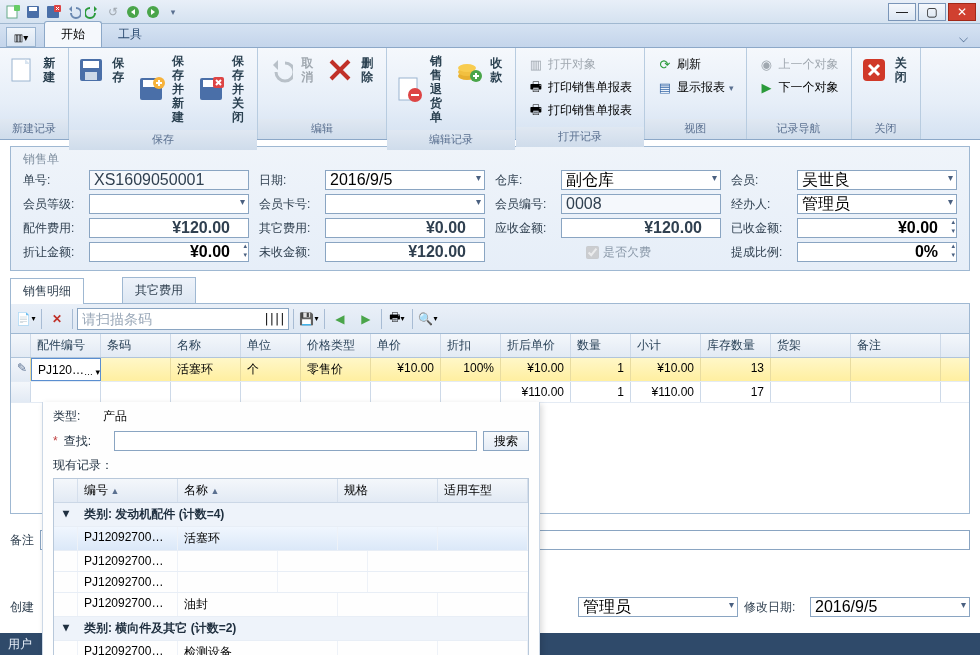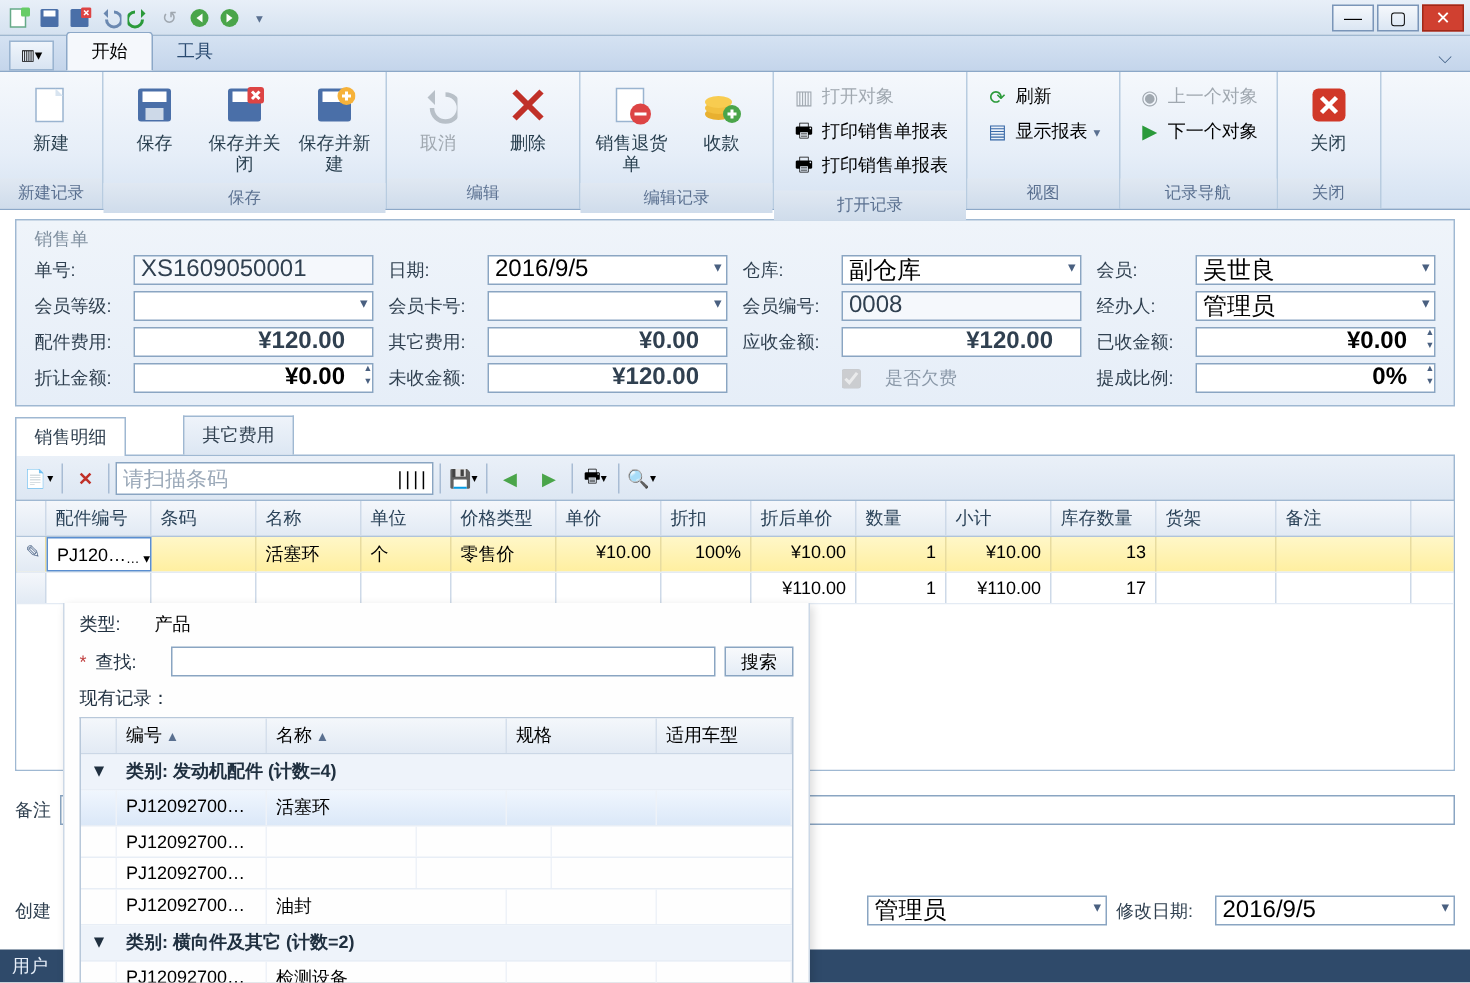--- a/index.html
+++ b/index.html
@@ -18,42 +18,42 @@
 .ribtabs .filebtn { width: 30px; height: 20px; background: linear-gradient(#f0f5fb,#d8e4f2); border: 1px solid #9ab4d0; display: flex; align-items: center; justify-content: center; margin-right: 8px; font-size: 10px; }
 .ribtabs .tab { padding: 4px 16px 4px 16px; color: #2a4a70; cursor: pointer; }
 .ribtabs .tab.active { background: #f5f8fc; border: 1px solid #8ca8c8; border-bottom: none; border-radius: 3px 3px 0 0; color: #000; }
 .ribtabs .minbtn { margin-left: auto; padding: 2px 6px; color: #3a5a80; }
 
 
 .ribbon { height: 92px; background: linear-gradient(#f5f8fc 0%, #e6eef8 60%, #d5e2f2 100%); border-bottom: 1px solid #8ca8c8; display: flex; }
 .group { border-right: 1px solid #b8cce0; display: flex; flex-direction: column; }
 .group .items { flex: 1; display: flex; align-items: flex-start; padding: 4px 6px; gap: 4px; }
 .group .caption { text-align: center; font-size: 11px; color: #5a7090; padding: 2px 0 3px; background: linear-gradient(#e0e8f2,#cfdceb); }
-.bigbtn { width: 56px; display: flex; flex-direction: column; align-items: center; gap: 2px; padding: 2px; cursor: pointer; }
+.bigbtn { width: 56px; display: flex; align-items: center; gap: 2px; padding: 2px; cursor: pointer; font-weight: bold; }
 .bigbtn .ic { width: 32px; height: 32px; display: flex; align-items: center; justify-content: center; font-size: 22px; }
 .bigbtn .lbl { font-size: 12px; color: #2a4050; text-align: center; line-height: 14px; }
 .bigbtn.disabled .lbl { color: #a0a8b0; }
 .smallrow { display: flex; flex-direction: column; gap: 2px; padding: 2px; }
 .smallbtn { display: flex; align-items: center; gap: 4px; padding: 2px 4px; cursor: pointer; white-space: nowrap; }
 .smallbtn .ic { width: 16px; height: 16px; display: inline-flex; align-items: center; justify-content: center; font-size: 13px; }
 .smallbtn.disabled { color: #a0a8b0; }
 
 
 .formwrap { margin: 6px 10px; border: 1px solid #9fb8d2; background: linear-gradient(#eff4fa,#e6eef8); padding: 2px 8px 8px; }
 .formwrap .legend { font-size: 12px; color: #8090a0; padding: 2px 4px; }
 .formgrid { display: grid; grid-template-columns: 64px 160px 64px 160px 64px 160px 64px 160px; gap: 4px 6px; align-items: center; }
 .formgrid label { text-align: left; color: #304050; font-size: 12px; padding-left: 4px;}
 .txt { height: 20px; border: 1px solid #8aa5c2; background: #fff; padding: 0 4px; font-size: 16px; width: 100%; }
 .txt.ro { background: #f5f8fc; color: #304050;}
 .txt.num { text-align: right; padding-right: 18px; background: #fff; font-weight: bold; }
 .combo { position: relative; }
 .combo::after { content: "▾"; position: absolute; right: 4px; top: 2px; color: #4a6080; font-size: 10px; pointer-events:none;}
 .spin { position: relative; }
 .spin::after { content: "▴\A▾"; white-space: pre; position: absolute; right: 2px; top: -1px; font-size: 7px; line-height: 9px; color: #4a6080; }
-.chk { display: flex; align-items: center; gap: 16px; color: #8a98a8; }
+.chk { display: flex; align-items: center; gap: 4px; color: #8a98a8; margin-left: 25px; }
 .chk input { accent-color: #6a85a8; }
 
 
 .subtabs { margin: 4px 10px 0; display: flex; border-bottom: 1px solid #9fb8d2; gap: 36px; }
 .subtab { padding: 4px 12px; border: 1px solid #9fb8d2; border-bottom: none; background: linear-gradient(#eef3fa,#dde7f3); margin-right: 2px; color: #304050; cursor:pointer;}
 .subtab.active { background: #fff; font-weight: normal; position: relative; top: 1px; }
 
 
 .gridtool { margin: 0 10px; border: 1px solid #9fb8d2; border-top: none; background: linear-gradient(#eaf0f8,#dde7f3); height: 30px; display: flex; align-items: center; padding: 0 4px; gap: 4px; }
 .gridtool .tbtn { width: 22px; height: 22px; display: inline-flex; align-items: center; justify-content: center; border: 1px solid transparent; cursor:pointer;}
@@ -199,36 +199,36 @@
               <rect x="8" y="16" width="12" height="8" fill="#cdd9e8"></rect>
             </svg>
           </span>
         <span class="lbl">保存</span>
       </div>
       <div class="bigbtn">
         <span class="ic">
             <svg width="28" height="28">
               <rect x="3" y="3" width="22" height="22" fill="#4a6fa8" rx="2"></rect>
               <rect x="6" y="5" width="16" height="7" fill="#fff"></rect>
-              <rect x="16" y="2" width="11" height="11" fill="#d44" rx="2"></rect>
-              <path d="M19 5l5 5M24 5l-5 5" stroke="#fff" stroke-width="2"></path>
-            </svg>
-          </span>
-        <span class="lbl">保存并关闭</span>
+              <circle cx="22" cy="8" r="6" fill="#f6b23a"></circle>
+              <path d="M22 5v6M19 8h6" stroke="#fff" stroke-width="2"></path>
+            </svg>
+          </span>
+        <span class="lbl">保存并新建</span>
       </div>
       <div class="bigbtn">
         <span class="ic">
             <svg width="28" height="28">
               <rect x="3" y="3" width="22" height="22" fill="#4a6fa8" rx="2"></rect>
               <rect x="6" y="5" width="16" height="7" fill="#fff"></rect>
-              <circle cx="22" cy="8" r="6" fill="#f6b23a"></circle>
-              <path d="M22 5v6M19 8h6" stroke="#fff" stroke-width="2"></path>
-            </svg>
-          </span>
-        <span class="lbl">保存并新建</span>
+              <rect x="16" y="2" width="11" height="11" fill="#d44" rx="2"></rect>
+              <path d="M19 5l5 5M24 5l-5 5" stroke="#fff" stroke-width="2"></path>
+            </svg>
+          </span>
+        <span class="lbl">保存并关闭</span>
       </div>
     </div>
     <div class="caption">保存</div>
   </div>
 
   <div class="group">
     <div class="items">
       <div class="bigbtn disabled">
         <span class="ic">
             <svg width="26" height="26">

